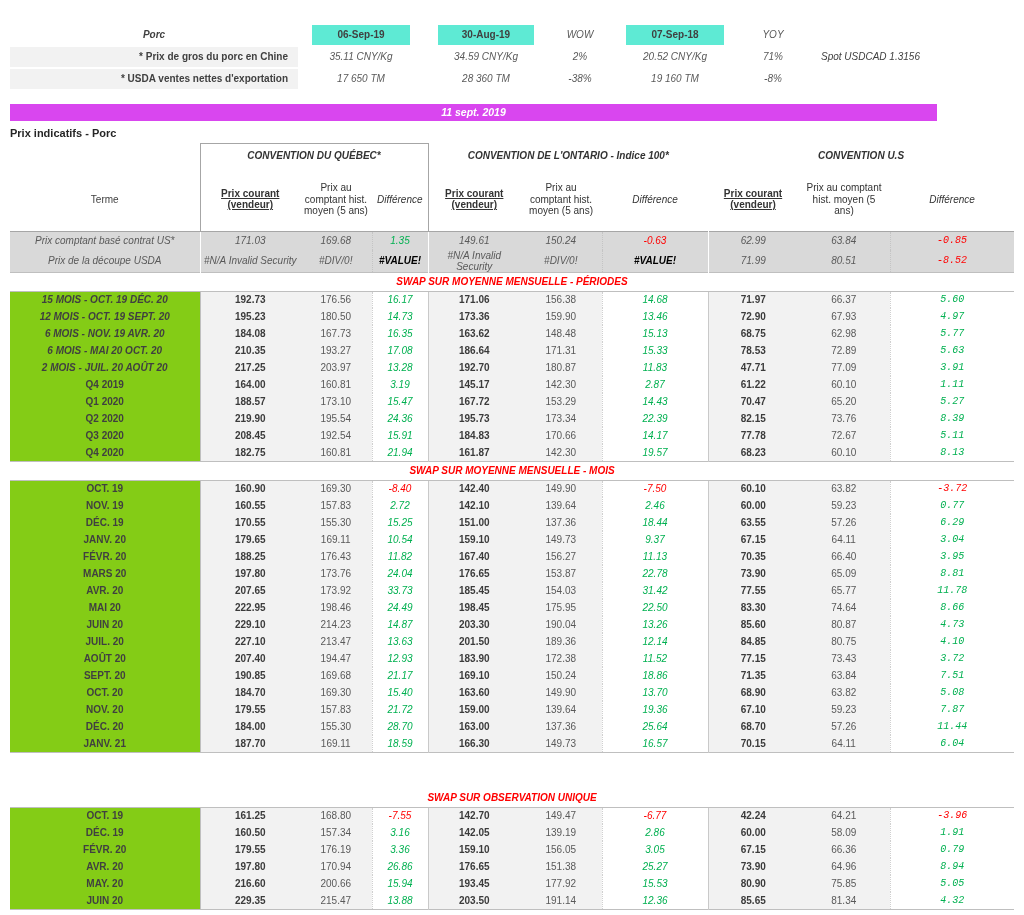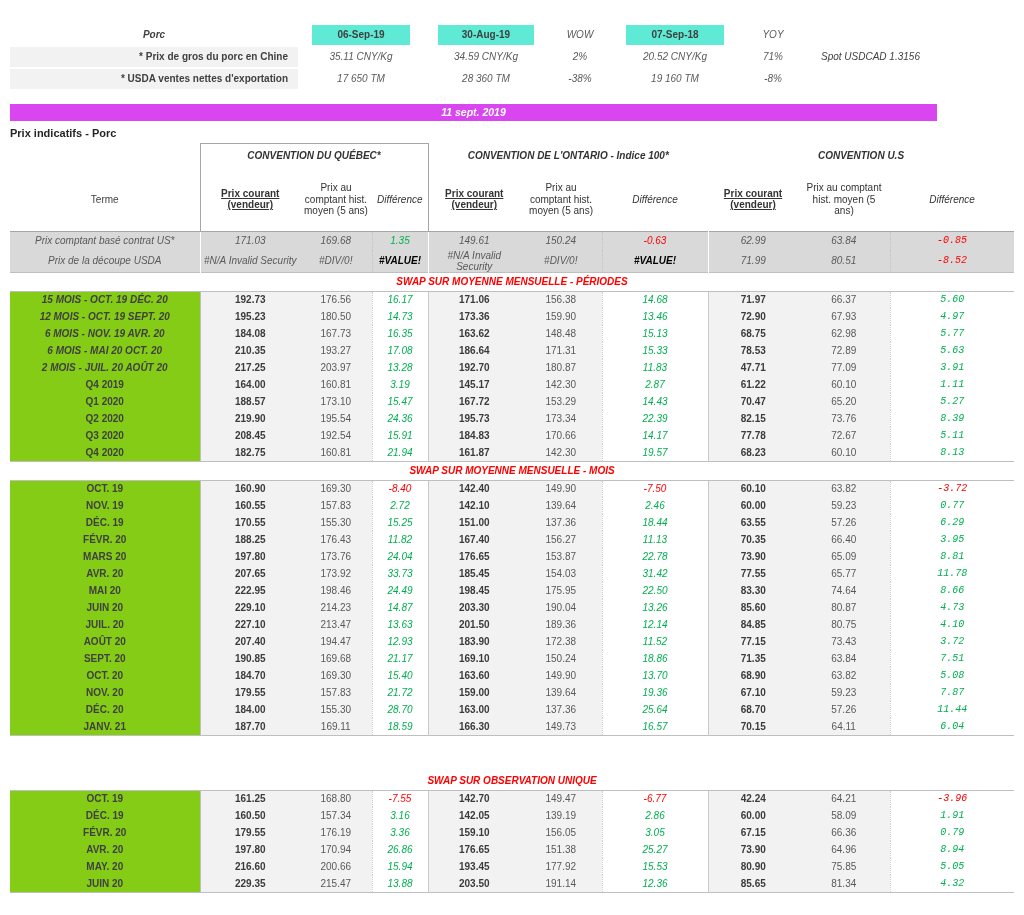--- a/index.html
+++ b/index.html
@@ -327,20 +327,32 @@
           <td class="cell hist">155.30</td>
           <td class="cell diff pos">15.25</td>
           <td class="cell courant">151.00</td>
           <td class="cell hist">137.36</td>
           <td class="cell diff pos">18.44</td>
           <td class="cell courant">63.55</td>
           <td class="cell hist">57.26</td>
           <td class="cell diff pos">6.29</td>
         </tr>
         <tr>
+          <td class="cell label">JANV. 20</td>
+          <td class="cell courant">179.65</td>
+          <td class="cell hist">169.11</td>
+          <td class="cell diff pos">10.54</td>
+          <td class="cell courant">159.10</td>
+          <td class="cell hist">149.73</td>
+          <td class="cell diff pos">9.37</td>
+          <td class="cell courant">67.15</td>
+          <td class="cell hist">64.11</td>
+          <td class="cell diff pos">3.04</td>
+        </tr>
+        <tr>
           <td class="cell label">FÉVR. 20</td>
           <td class="cell courant">188.25</td>
           <td class="cell hist">176.43</td>
           <td class="cell diff pos">11.82</td>
           <td class="cell courant">167.40</td>
           <td class="cell hist">156.27</td>
           <td class="cell diff pos">11.13</td>
           <td class="cell courant">70.35</td>
           <td class="cell hist">66.40</td>
           <td class="cell diff pos">3.95</td>

